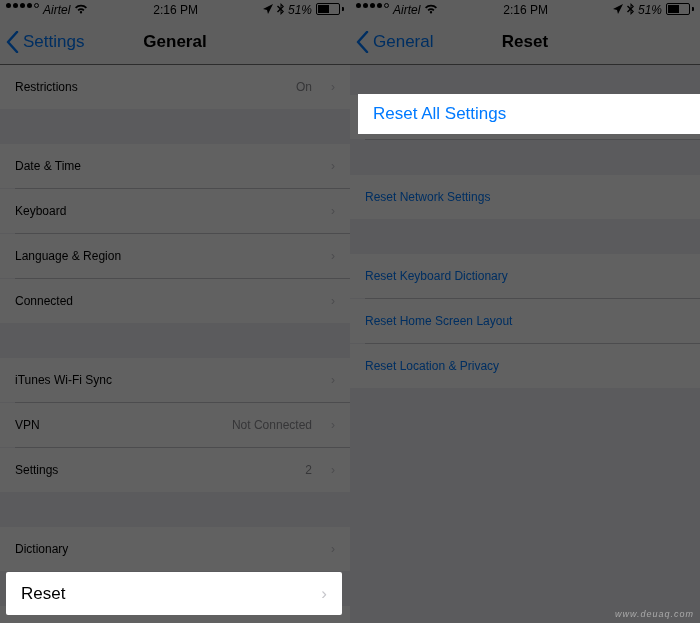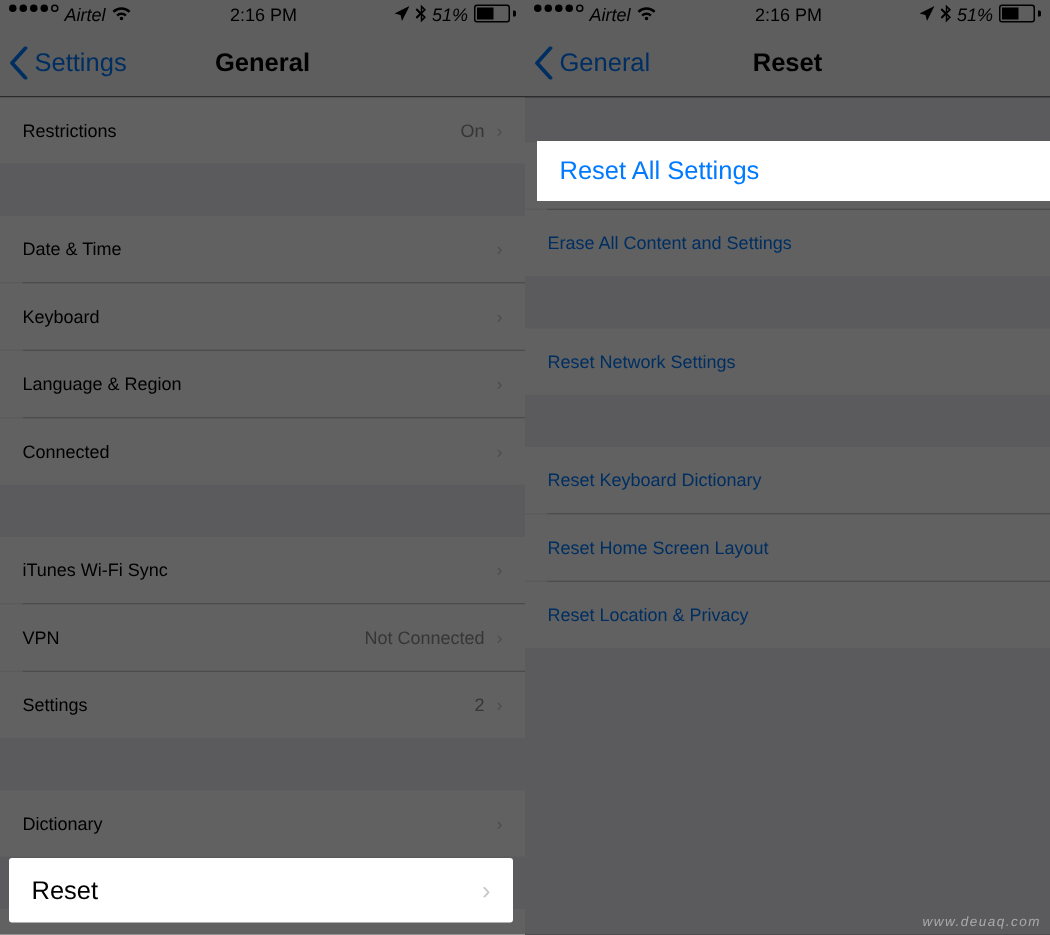--- a/index.html
+++ b/index.html
@@ -14,21 +14,21 @@
   .dot.empty{background:transparent;border:1px solid #000;box-sizing:border-box;}
   .wifi{font-size:12px;}
   .nav{height:44px;background:#f7f7f7;border-bottom:1px solid #737373;position:relative;display:flex;align-items:center;}
   .back{display:flex;align-items:center;color:#007aff;font-size:17px;padding-left:6px;cursor:pointer;}
   .back svg{width:13px;height:22px;margin-right:4px;}
   .title{position:absolute;left:0;right:0;text-align:center;font-size:17px;font-weight:600;pointer-events:none;}
   .group-gap{height:35px;}
   .group-gap.small{height:18px;}
   .row{height:44px;background:#fff;display:flex;align-items:center;padding:0 15px;font-size:12px;color:#000;position:relative;cursor:pointer;}
   .row .label{flex:1;}
-  .row .value{color:#8e8e93;margin-right:8px;}
+  .row .value{color:#8e8e93;margin-right:19px;}
   .row .chev{color:#c7c7cc;}
   .sep{height:1px;background:#c8c7cc;margin-left:15px;}
   .row.blue .label{color:#007aff;}
   .row.highlight{background:#fff;}
   .overlay{position:absolute;inset:0;background:rgba(0,0,0,0.62);pointer-events:none;}
   .cut-left{position:absolute;left:6px;top:572px;width:336px;height:43px;background:#fff;display:flex;align-items:center;padding:0 15px;box-sizing:border-box;font-size:17px;color:#000;border-radius:2px;}
   .cut-left .chev{margin-left:auto;color:#c7c7cc;}
   .cut-right{position:absolute;left:358px;top:94px;width:342px;height:40px;background:#fff;display:flex;align-items:center;padding:0 15px;box-sizing:border-box;font-size:17px;color:#007aff;}
   .watermark{position:absolute;right:6px;bottom:4px;font-size:9px;color:#aaa;letter-spacing:1px;font-style:italic;}
   .battery{display:inline-flex;align-items:center;gap:2px;}
@@ -197,23 +197,20 @@
     <div class="title">Reset</div>
   </div>
 
   <div class="group-gap small"></div>
   <div style="height:12px"></div>
 
   <div class="row blue highlight">
     <span class="label">Reset All Settings</span>
   </div>
   <div class="sep"></div>
-  <div class="row blue">
-    <span class="label">Erase All Content and Settings</span>
-  </div>
 
   <div class="group-gap"></div>
 
   <div class="row blue">
     <span class="label">Reset Network Settings</span>
   </div>
 
   <div class="group-gap"></div>
 
   <div class="row blue">

